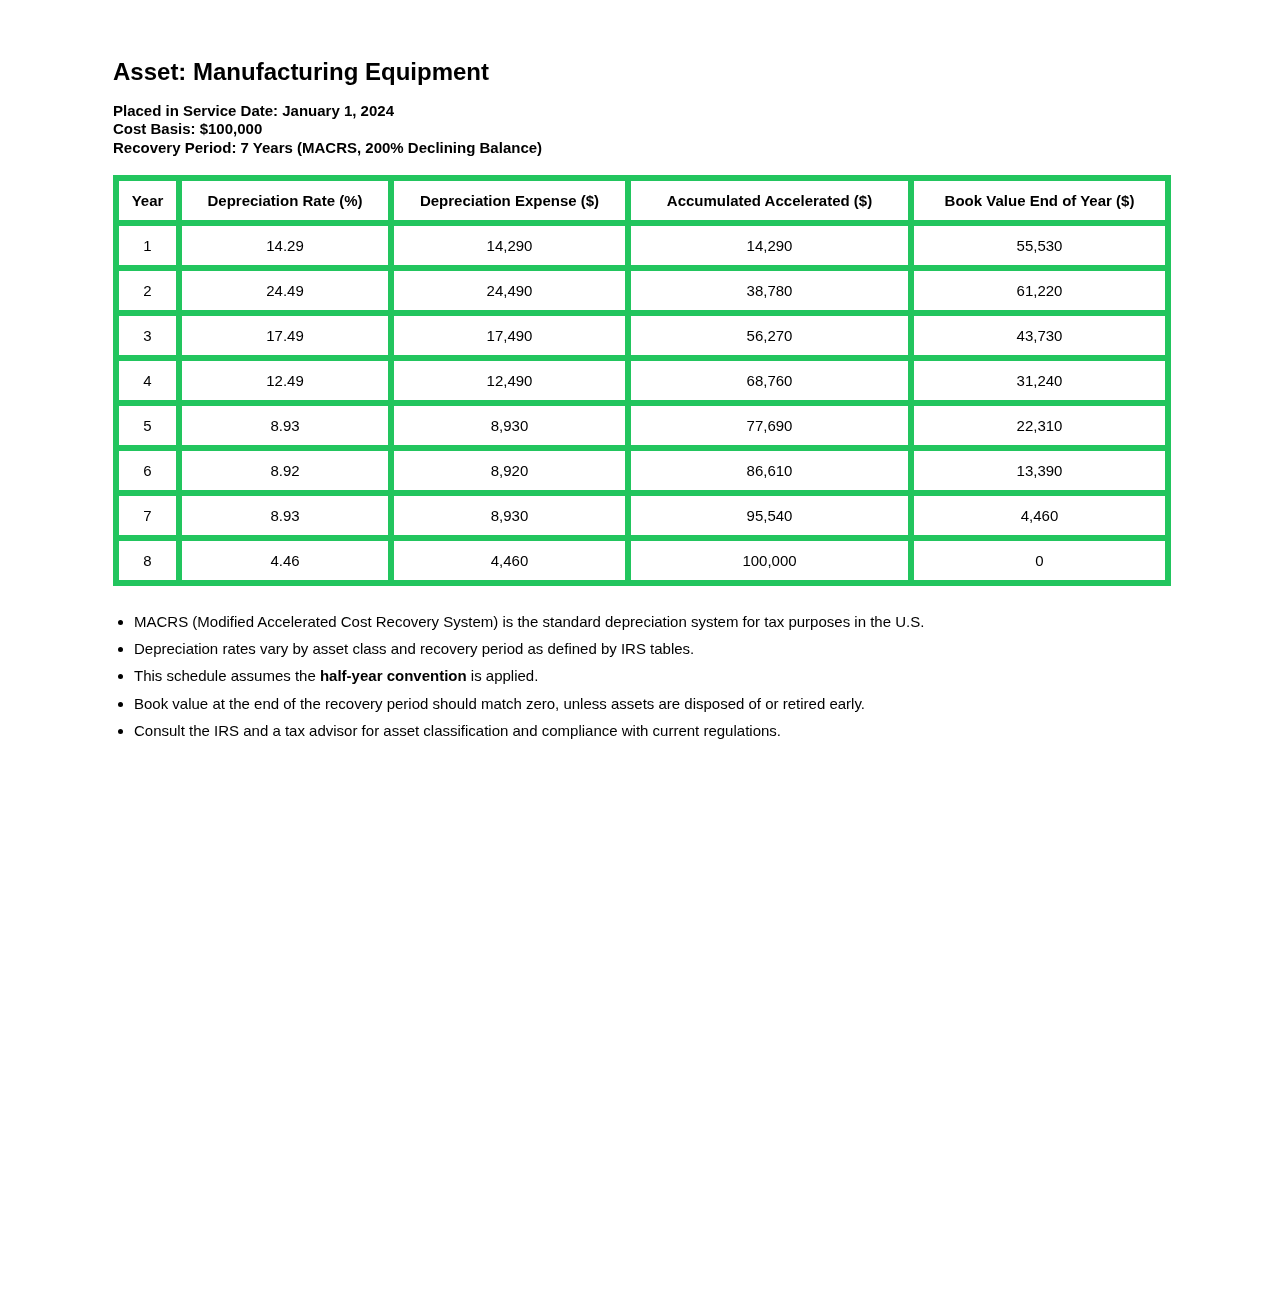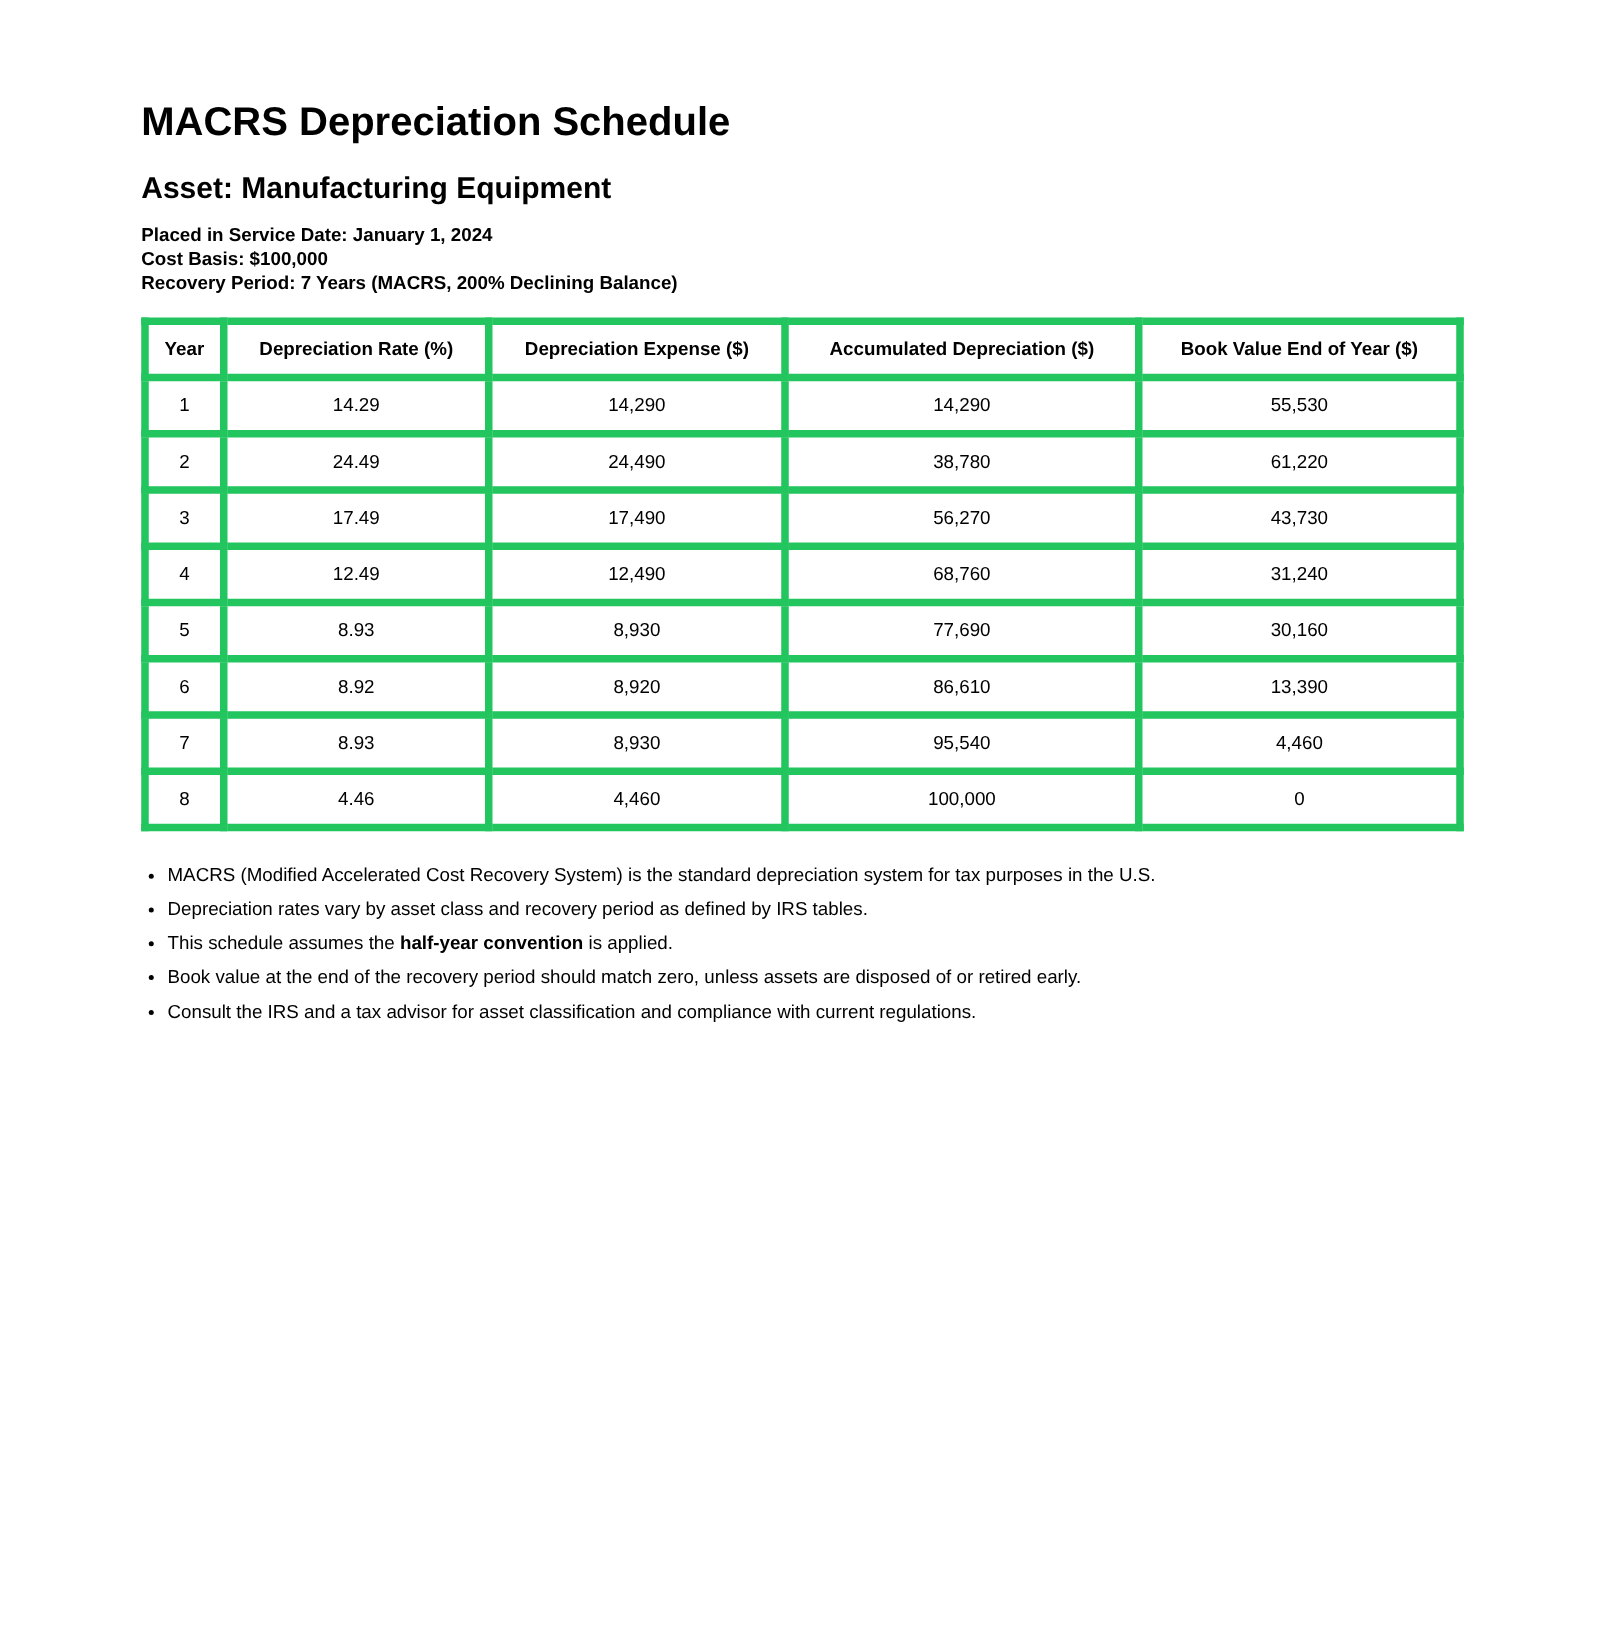--- a/index.html
+++ b/index.html
@@ -62,21 +62,20 @@
     margin: 7px 0;
     line-height: 1.35;
   }
   ul.notes strong { font-weight: bold; margin-top: 23px; }
 </style>
 </head>
 <body>
 
 <div class="page">
 
-  <h1 class="doc-title">MACRS Depreciation Schedule</h1>
 
   <h2 class="doc-subtitle">Asset: Manufacturing Equipment</h2>
 
   <div class="info">
       <div>Placed in Service Date: January 1, 2024</div>
       <div>Cost Basis: $100,000</div>
       <div>Recovery Period: 7 Years (MACRS, 200% Declining Balance)</div>
     </div>
 
   <table class="dep-table">
@@ -85,21 +84,21 @@
       <col class="c-rate">
       <col class="c-exp">
       <col class="c-accum">
       <col class="c-book">
     </colgroup>
     <thead>
       <tr>
           <th>Year</th>
           <th>Depreciation Rate (%)</th>
           <th>Depreciation Expense ($)</th>
-          <th>Accumulated Depreciation ($)</th>
+          <th>Accumulated Accelerated ($)</th>
           <th>Book Value End of Year ($)</th>
         </tr>
     </thead>
     <tbody>
         <tr>
           <td>1</td>
           <td>14.29</td>
           <td>14,290</td>
           <td>14,290</td>
           <td>55,530</td>
@@ -123,21 +122,21 @@
           <td>12.49</td>
           <td>12,490</td>
           <td>68,760</td>
           <td>31,240</td>
         </tr>
         <tr>
           <td>5</td>
           <td>8.93</td>
           <td>8,930</td>
           <td>77,690</td>
-          <td>30,160</td>
+          <td>22,310</td>
         </tr>
         <tr>
           <td>6</td>
           <td>8.92</td>
           <td>8,920</td>
           <td>86,610</td>
           <td>13,390</td>
         </tr>
         <tr>
           <td>7</td>

